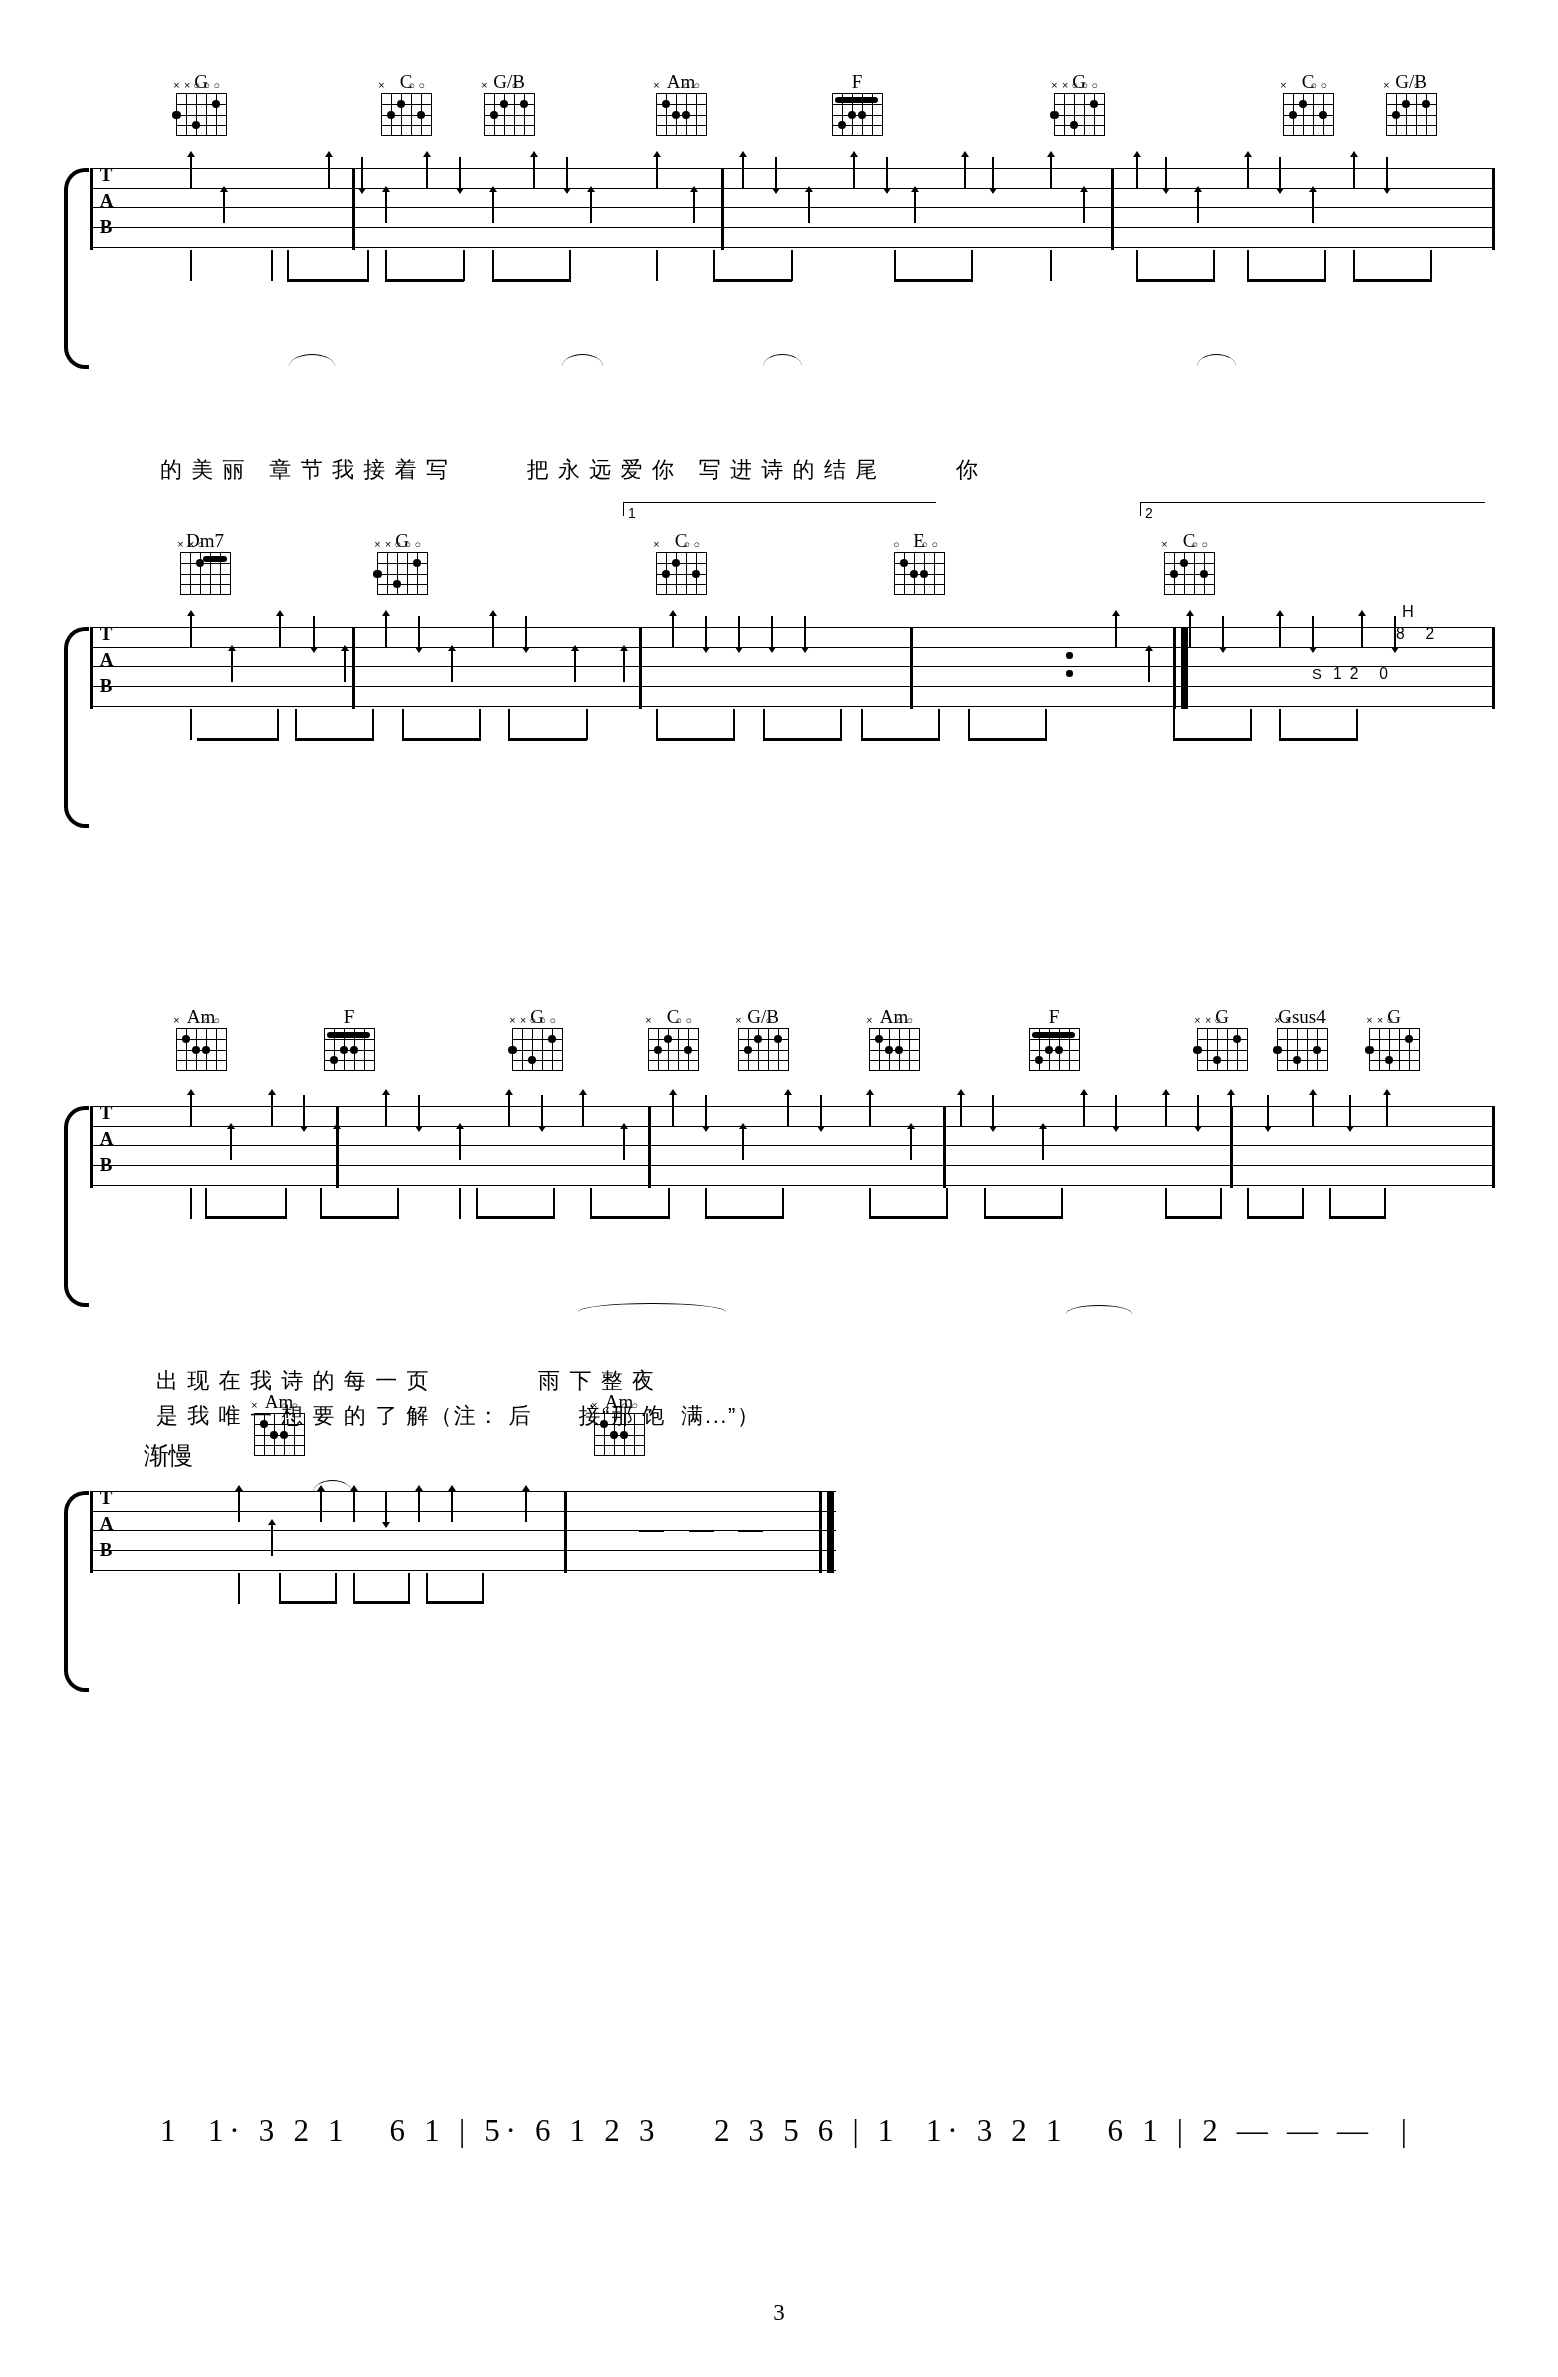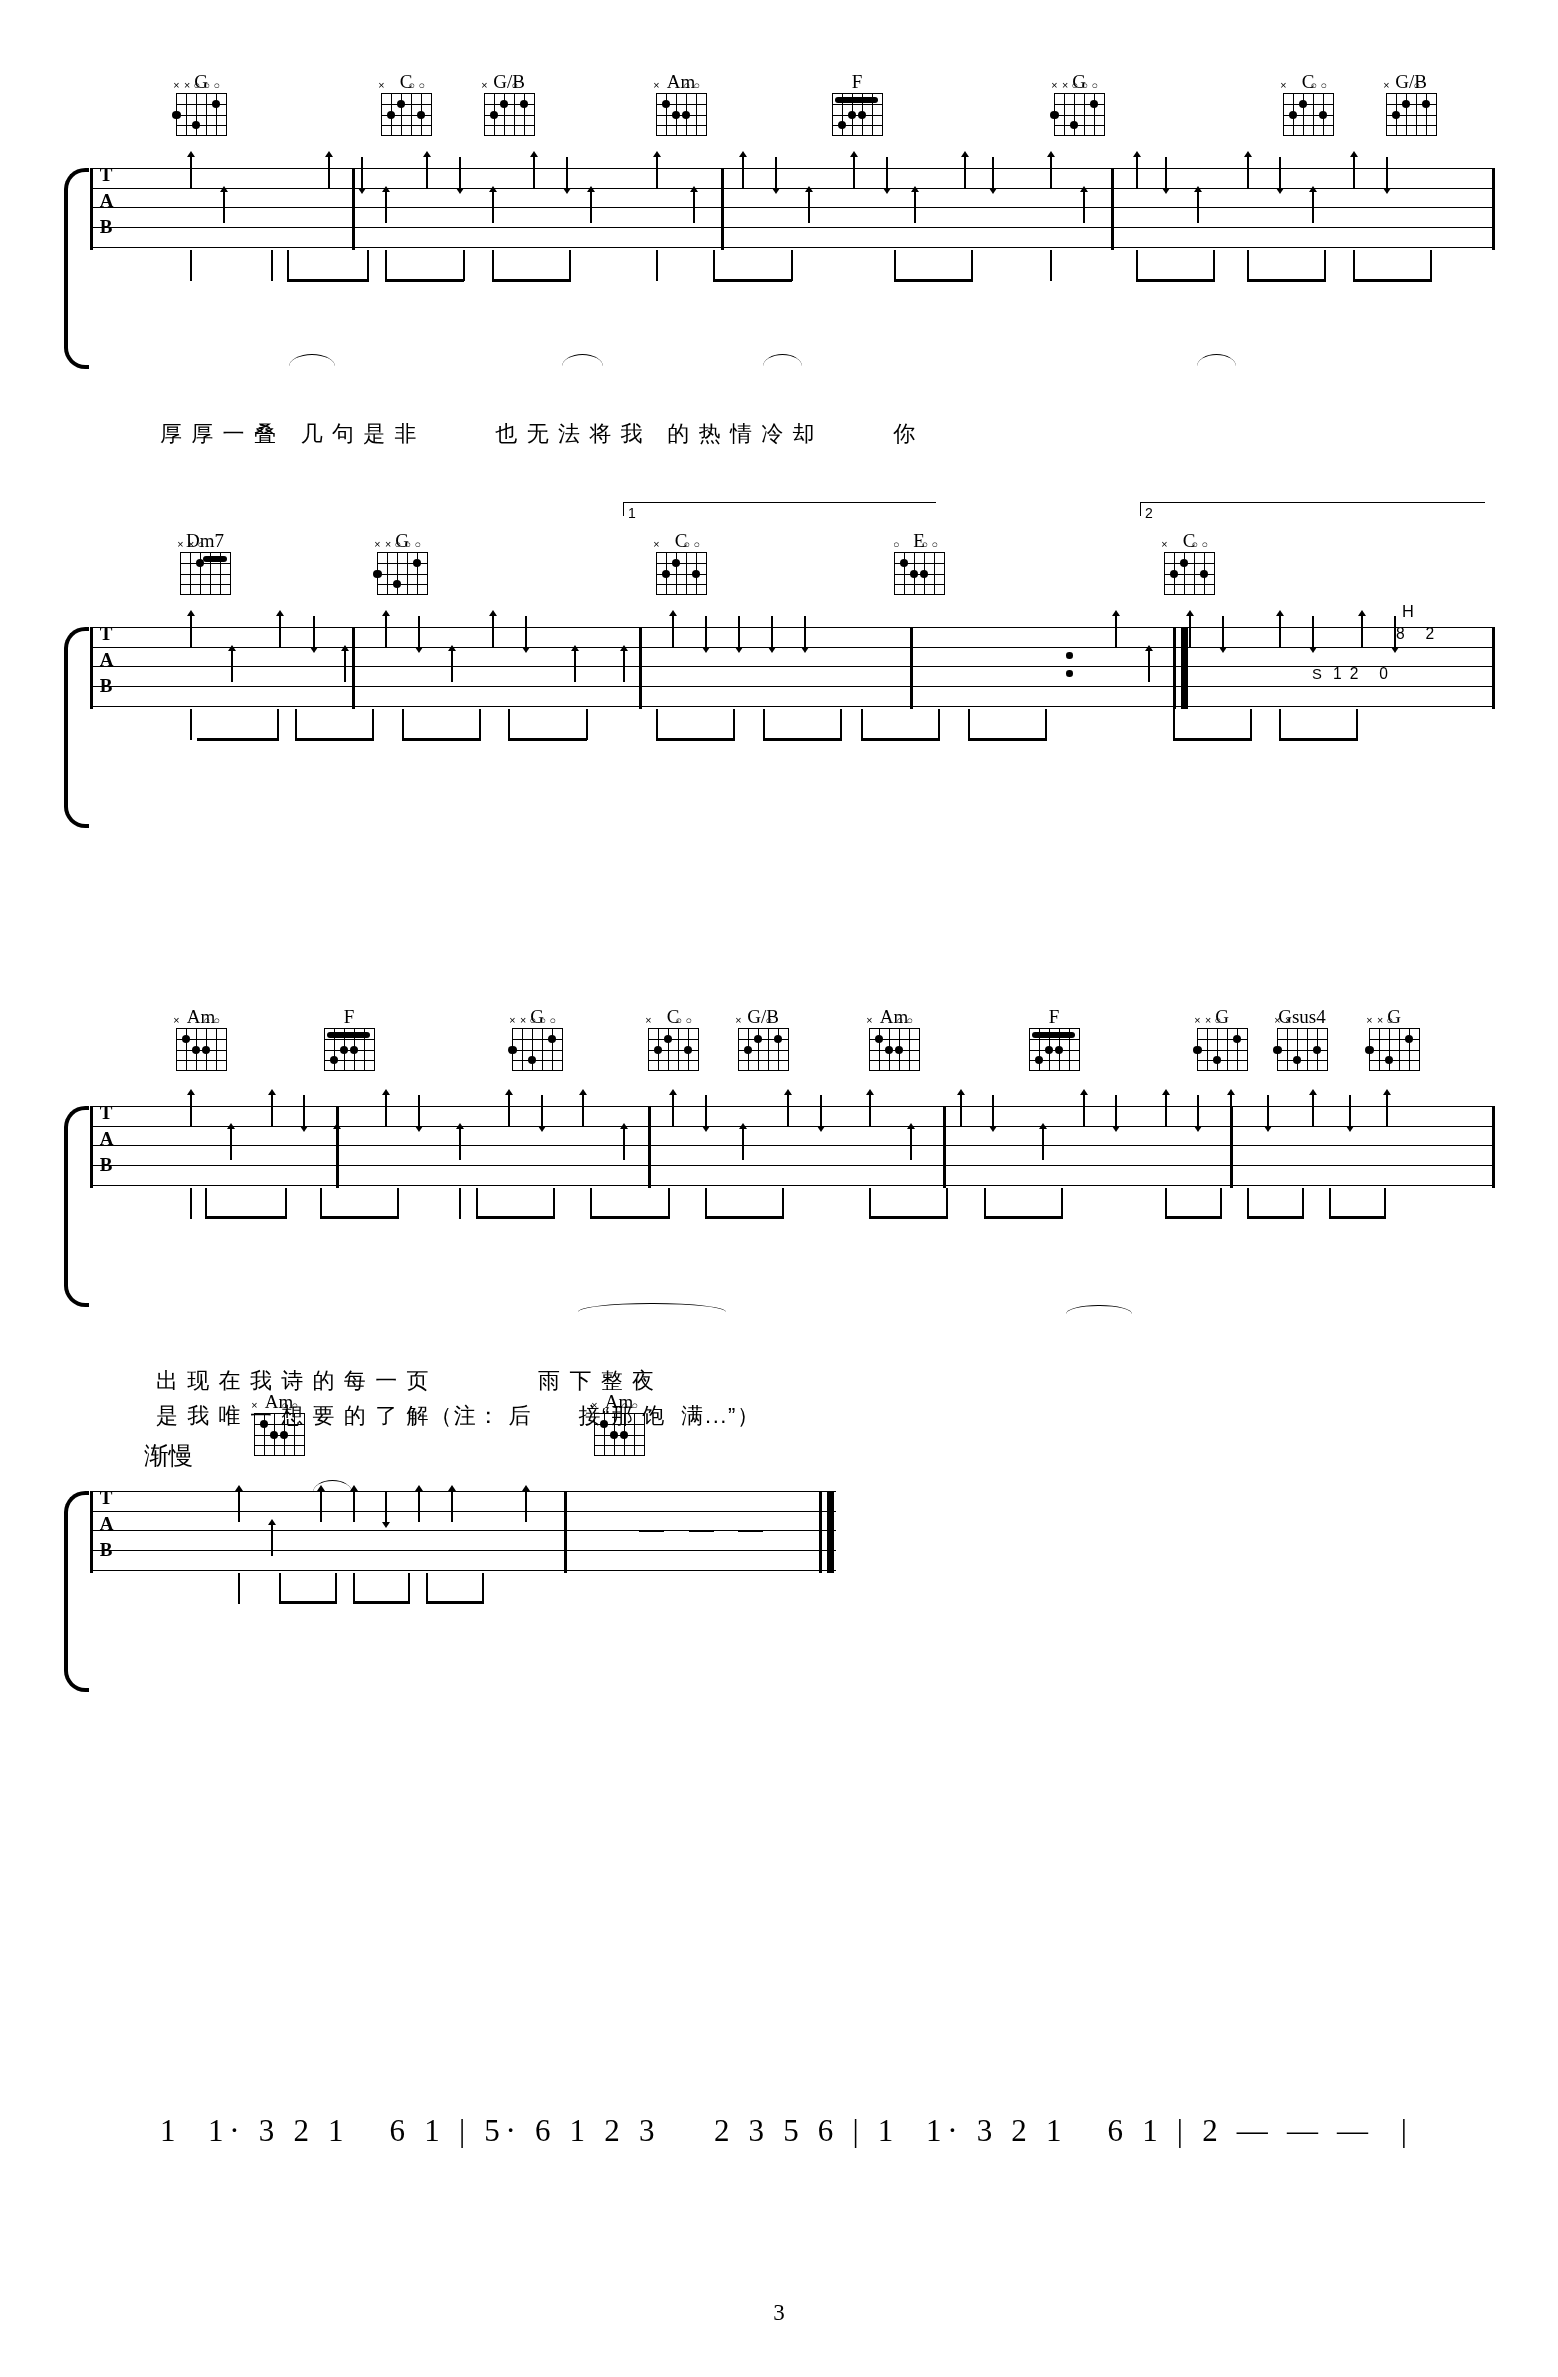--- a/index.html
+++ b/index.html
@@ -295,21 +295,21 @@
     <div class="stem" style="left:1136px;top:250px;height:31px;"></div>
     <div class="stem" style="left:1213px;top:250px;height:31px;"></div>
     <div class="beam" style="left:1247px;top:279px;width:79px;"></div>
     <div class="stem" style="left:1247px;top:250px;height:31px;"></div>
     <div class="stem" style="left:1324px;top:250px;height:31px;"></div>
     <div class="beam" style="left:1353px;top:279px;width:79px;"></div>
     <div class="stem" style="left:1353px;top:250px;height:31px;"></div>
     <div class="stem" style="left:1430px;top:250px;height:31px;"></div>
   </div>
 
-  <div class="lyr" style="left:160px;top:422px;letter-spacing:1.6px;">厚 厚 一 叠   几 句 是 非          也 无 法 将 我   的 热 情 冷 却          你</div>
+  <div class="lyr" style="left:160px;top:458px;letter-spacing:1.6px;">的 美 丽   章 节 我 接 着 写          把 永 远 爱 你   写 进 诗 的 结 尾          你</div>
   <div class="slur" style="left:289px;top:354px;width:46px;"></div>
   <div class="slur" style="left:562px;top:354px;width:41px;"></div>
   <div class="slur" style="left:763px;top:354px;width:39px;"></div>
   <div class="slur" style="left:1197px;top:354px;width:39px;"></div>
 </div>
 
 <div class="vbracket" style="left:623px;top:502px;width:312px;">
   <span>1</span>
 </div>
 <div class="vbracket" style="left:1140px;top:502px;width:344px;">

